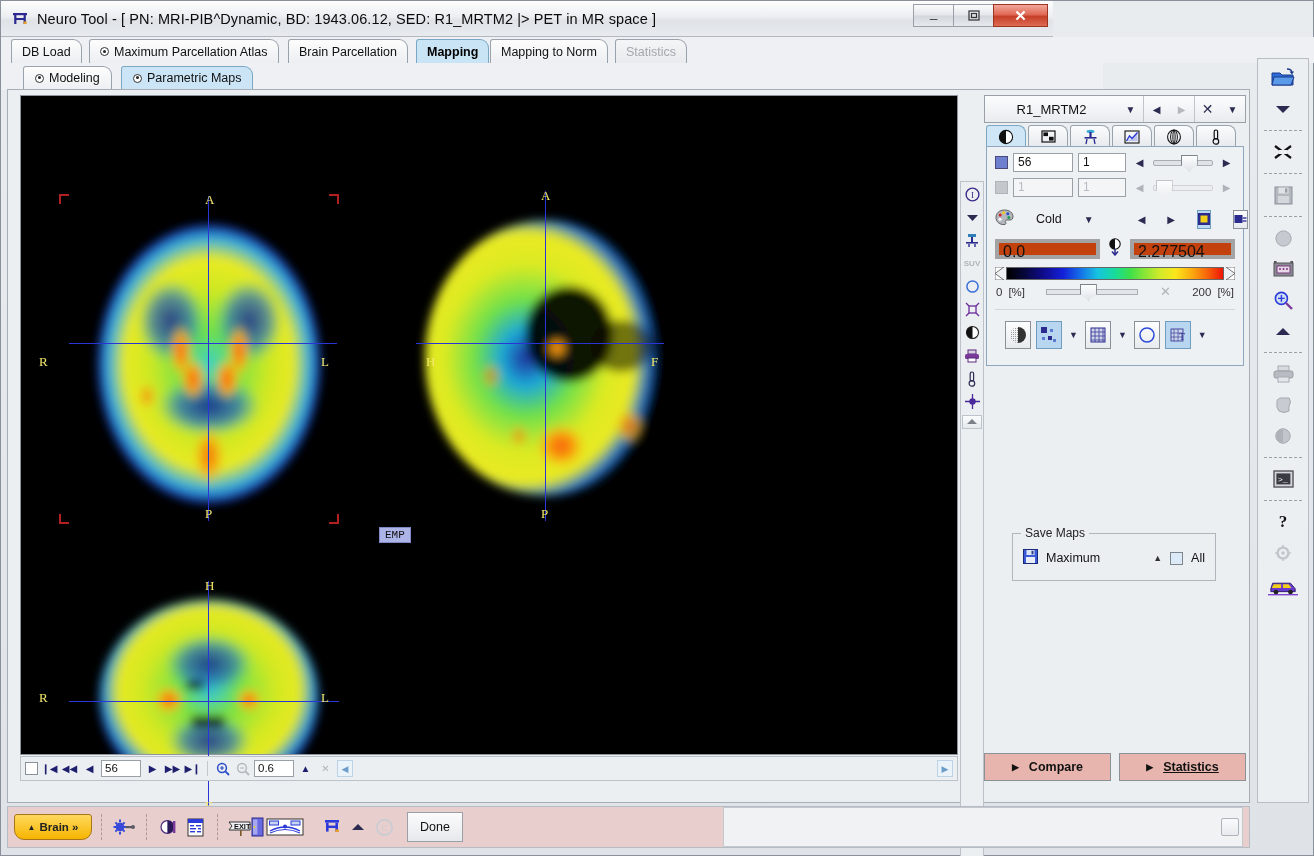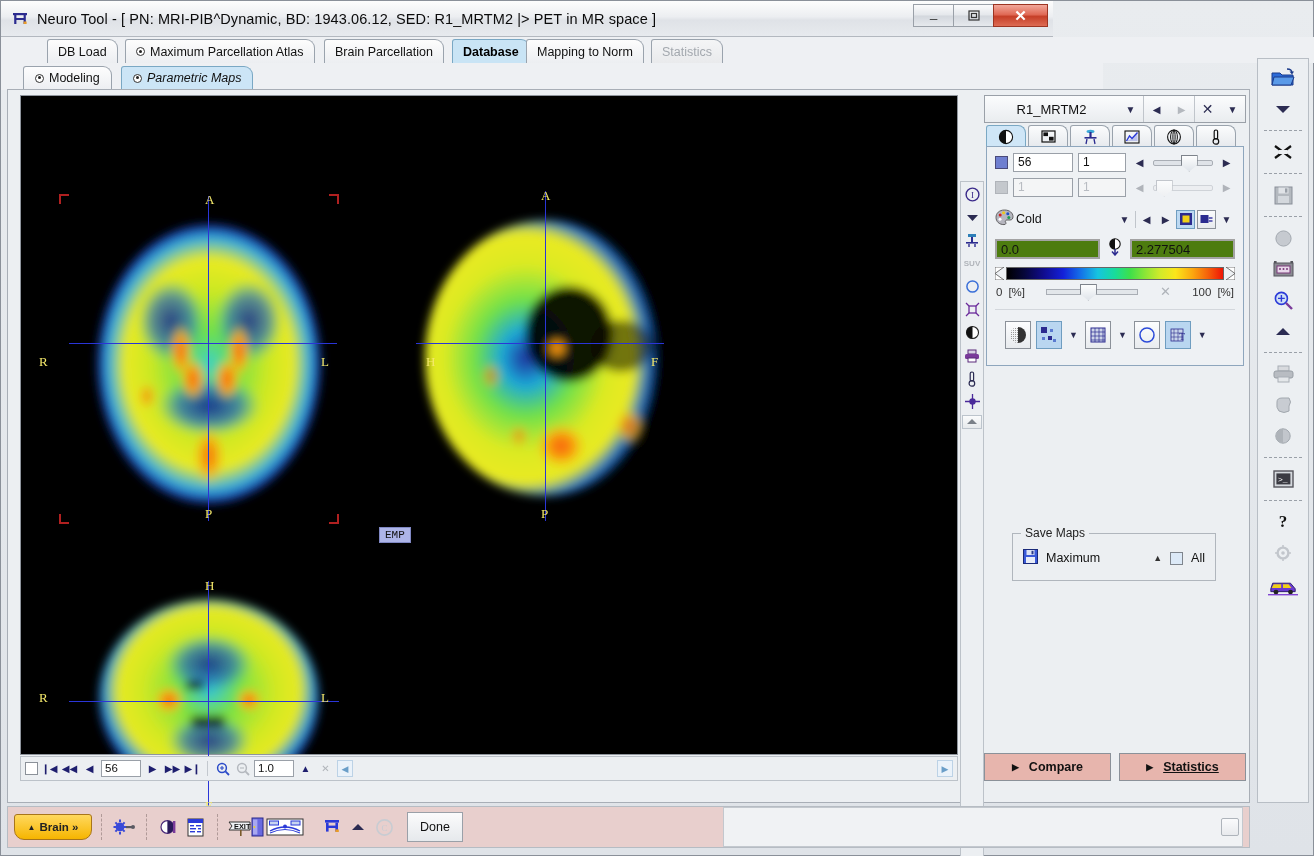--- a/index.html
+++ b/index.html
@@ -45,21 +45,21 @@
     position:absolute; left:0; top:36px; width:1314px; height:26px;
     background:#eef0f3;
   }
   .tab {
     position:absolute; top:2px; height:24px;
     display:flex; align-items:center; gap:5px;
     padding:0 10px;
     background:linear-gradient(180deg,#fdfdfd,#eceef1);
     border:1px solid #9aa3ad; border-bottom:none;
     border-radius:3px 9px 0 0;
-    font-size:12.5px; color:#111; white-space:nowrap;margin-left:36px;
+    font-size:12.5px; color:#111; white-space:nowrap;
   }
   .tab.active { background:#c9e4f5; border-color:#7aa8c4; color:#000; font-weight:bold;}
   .tab.disabled { color:#a3a8ae; background:linear-gradient(180deg,#f4f5f6,#e9eaec); }
   .radio-dot {
     width:9px;height:9px;border-radius:50%;
     border:1.5px solid #333; background:#fff;
     position:relative; flex:0 0 auto;
   }
   .radio-dot::after{content:'';position:absolute;left:1.5px;top:1.5px;width:3px;height:3px;border-radius:50%;background:#222;}
 
@@ -165,33 +165,33 @@
   .tbox.dim { color:#b8bcc2; background:#f4f5f6; }
   .track { position:relative; height:6px; background:#dfe3e8; border:1px solid #a9aeb5; border-radius:2px; flex:1;}
   .track.dim { background:#eceef1; border-color:#cfd3d8; }
   .thumb {
     position:absolute; top:-6px; width:17px; height:17px;
     background:linear-gradient(180deg,#fdfefe,#dfe4ea);
     border:1px solid #7d838b;
     clip-path: polygon(0 0, 100% 0, 100% 60%, 50% 100%, 0 60%);
   }
 
-  .cmaprow { display:flex; align-items:center; gap:2px; padding:12px 8px 0 8px; }
+  .cmaprow { display:flex; align-items:center; gap:22px; padding:12px 8px 0 8px; }
   .cmapname { font-size:12.5px; color:#111; flex:1; }
   .sqbtn {
     width:19px;height:19px;border:1px solid #8b9199;
     background:linear-gradient(180deg,#fbfcfd,#e6e9ed);
     display:flex;align-items:center;justify-content:center;
   }
   .sqbtn.on { background:#bcd9f2; border-color:#6f9dc0; }
 
   .valrow { display:flex; align-items:center; gap:7px; padding:9px 8px 0 8px;}
   .vbox {
-    height:20px;border:2px solid #a3a3a3;background:#4d7c0f;
-    font-size:13px;padding:0 4px;line-height:18px;color:#111;
+    height:20px;border:4px solid #a3a3a3;background:#c2410c;
+    font-size:16px;padding:0 4px;line-height:18px;color:#111;
   }
 
   .cbarwrap { padding:8px 8px 0 8px; display:flex; align-items:center; gap:2px;}
   .cbar {
     flex:1; height:13px; border:1px solid #666;
     background:linear-gradient(90deg,
       #000000 0%, #06063a 8%, #100c8e 17%, #1320d9 26%,
       #1470e8 34%, #16c4e0 42%, #18dc9a 50%,
       #3ee04a 57%, #8ce636 64%, #d2ea2a 71%,
       #fbe61a 78%, #fba60f 86%, #f6610a 93%, #ee1405 100%);
@@ -318,36 +318,36 @@
       <span>DB Load</span>
     </div>
     <div class="tab" style="left:88px;">
       <span class="radio-dot"></span>
       <span>Maximum Parcellation Atlas</span>
     </div>
     <div class="tab" style="left:287px;">
       <span>Brain Parcellation</span>
     </div>
     <div class="tab active" style="left:415px;">
-      <span>Database</span>
+      <span>Mapping</span>
     </div>
     <div class="tab" style="left:489px;">
       <span>Mapping to Norm</span>
     </div>
     <div class="tab disabled" style="left:614px;">
       <span>Statistics</span>
     </div>
   </div>
 
   <div class="subtabstrip">
     <div class="subtab" style="left:22px;">
       <span class="radio-dot"></span>
       <span>Modeling</span>
     </div>
-    <div class="subtab active" style="left:120px;font-style:italic;">
+    <div class="subtab active" style="left:120px;">
       <span class="radio-dot"></span>
       <span>Parametric Maps</span>
     </div>
   </div>
 
   <div class="content">
 
     <div class="viewer">
       <div class="brainwrap">
         <svg width="938" height="660" viewBox="0 0 938 660">
@@ -546,21 +546,21 @@
             <path d="M4 6 H8 M6 4 V8" stroke="#2a4ac8" stroke-width="1.1"></path>
           </svg>
       </span>
       <span class="ib dim">
         <svg width="14" height="14" viewBox="0 0 14 14">
             <circle cx="6" cy="6" r="4.4" fill="none" stroke="#b4b8be" stroke-width="1.5"></circle>
             <path d="M9.4 9.4 L13 13" stroke="#b4b8be" stroke-width="1.8"></path>
             <path d="M4 6 H8" stroke="#b4b8be" stroke-width="1.1"></path>
           </svg>
       </span>
-      <span class="numbox">1.0</span>
+      <span class="numbox">0.6</span>
       <span class="ib">▲</span>
       <span class="ib dim">✕</span>
       <span style="width:16px;height:17px;border:1px solid #bcd2e6;background:#eaf2fa;display:flex;align-items:center;justify-content:center;color:#6a9ec8;font-size:9px;">◀</span>
       <span style="flex:1;"></span>
       <span style="width:16px;height:17px;border:1px solid #bcd2e6;background:#eaf2fa;display:flex;align-items:center;justify-content:center;color:#6a9ec8;font-size:9px;">▶</span>
     </div>
 
     <div class="rpanel">
 
       <div class="serierow">
@@ -699,21 +699,21 @@
         <div class="pctrow">
           <span>0</span>
           <span>[%]</span>
           <span style="flex:1;"></span>
           <span class="pcttrack">
             <span class="thumb" style="left:36%;"></span>
           </span>
           <span style="flex:1;"></span>
           <span style="color:#aeb3b9;font-size:13px;">✕</span>
           <span style="flex:1;"></span>
-          <span>100</span>
+          <span>200</span>
           <span>[%]</span>
         </div>
 
         <div class="btnrow">
           <span class="bigbtn">
             <svg width="18" height="18" viewBox="0 0 18 18">
                 <path d="M9 1 A8 8 0 0 1 9 17 Z" fill="#333"></path>
                 <path d="M9 1 A8 8 0 0 0 9 17 Z" fill="url(#dotp)"></path>
                 <defs>
                   <pattern id="dotp" width="2" height="2" patternUnits="userSpaceOnUse">

